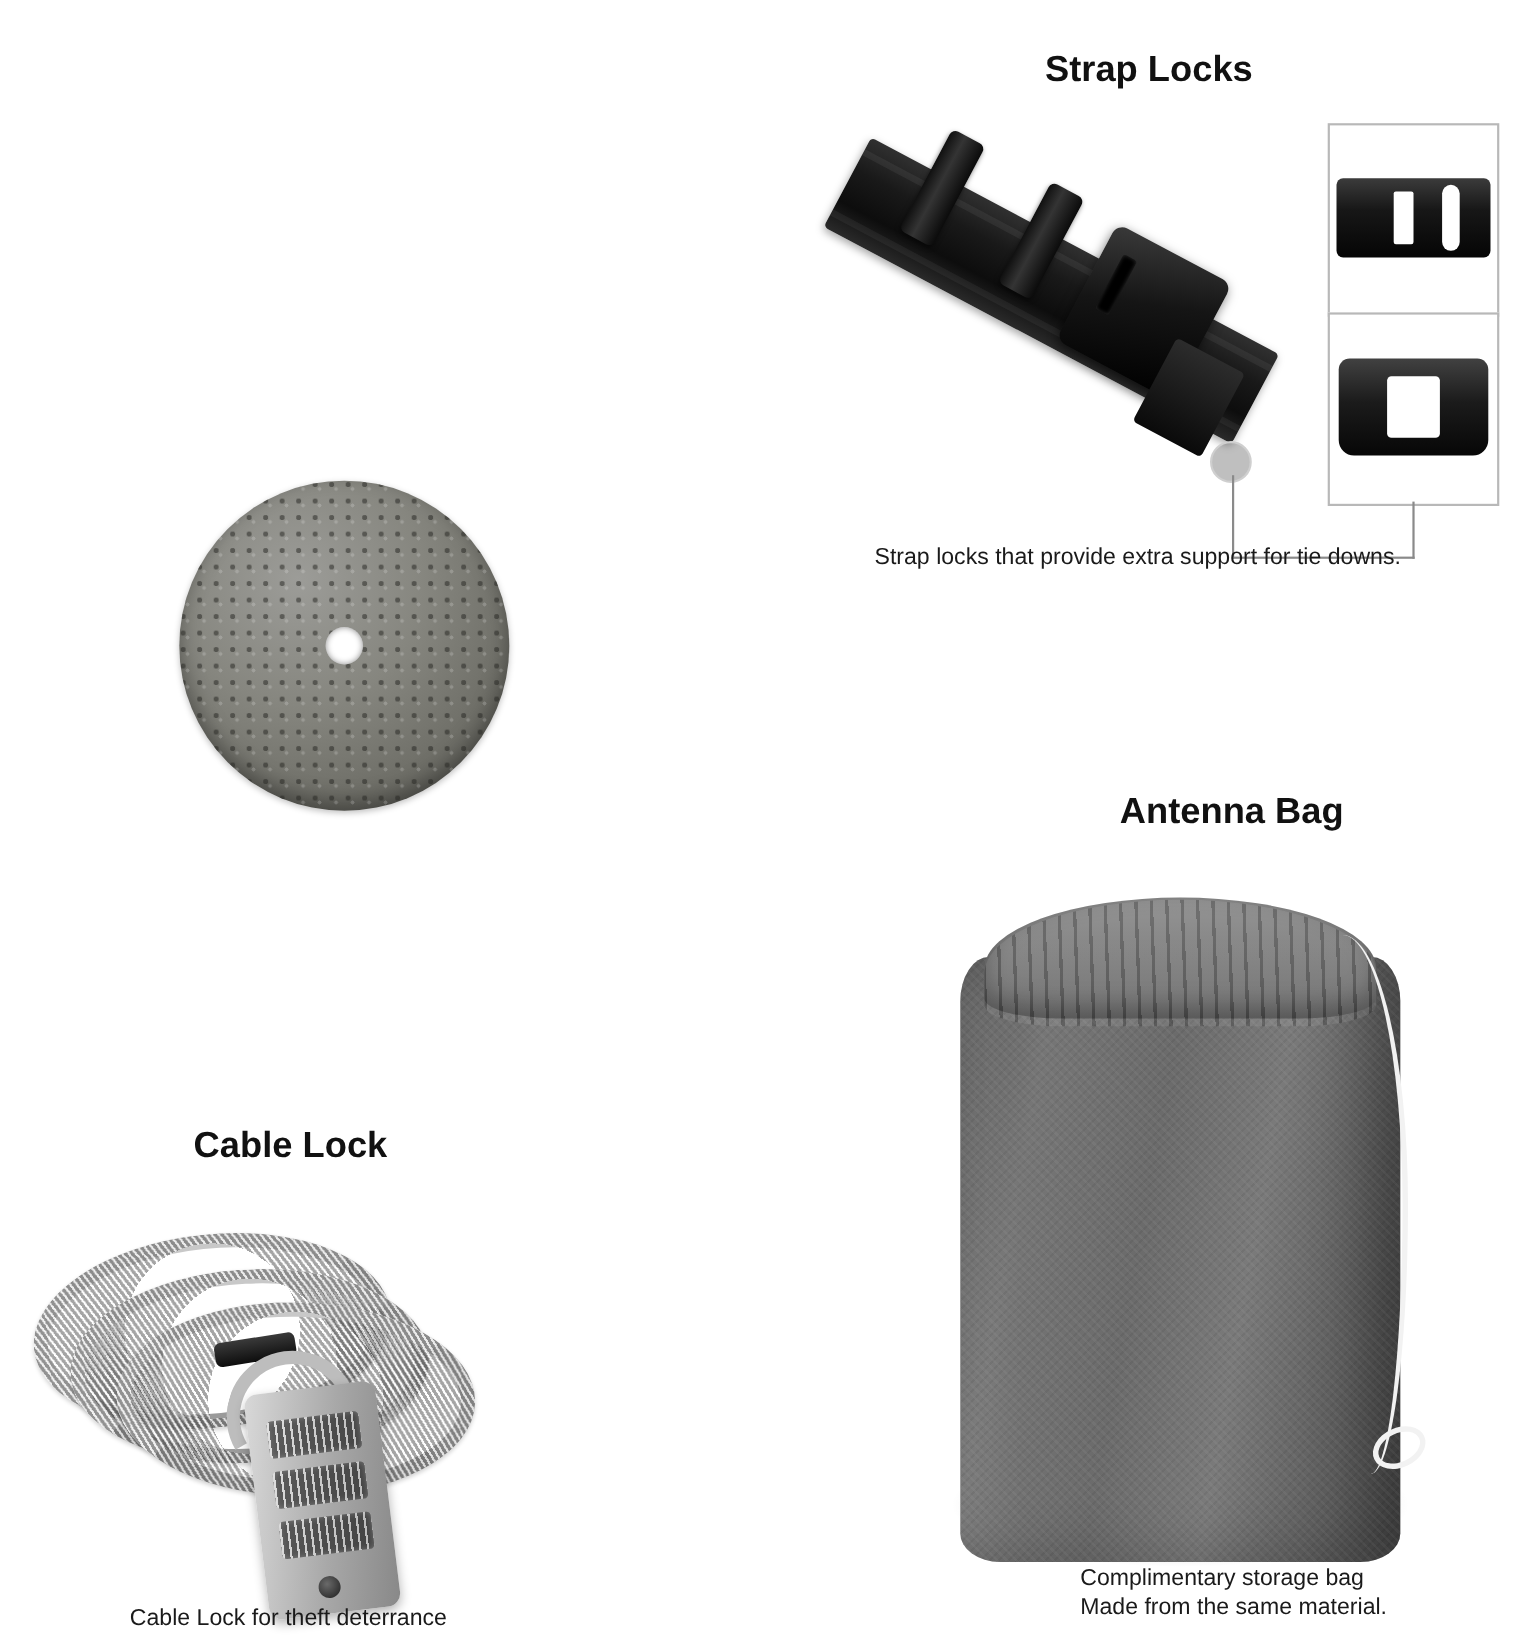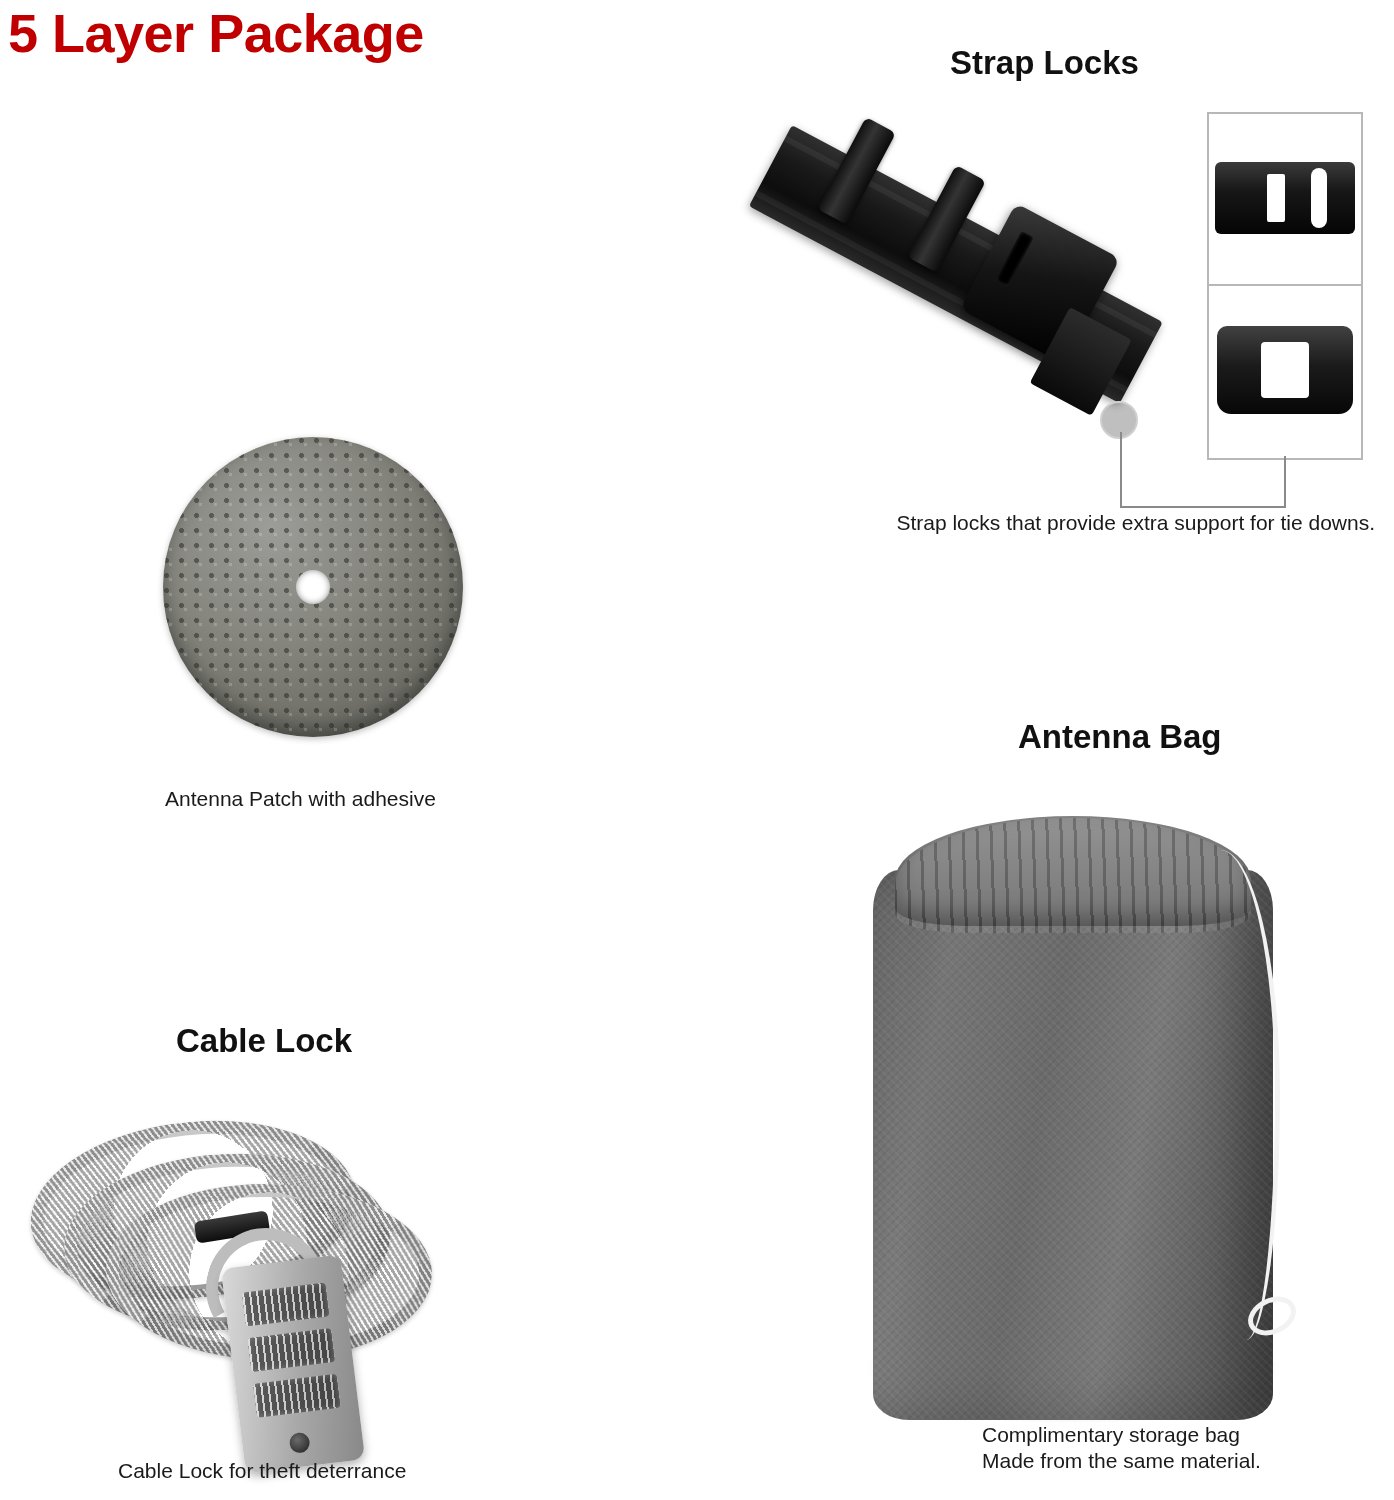--- a/index.html
+++ b/index.html
@@ -370,31 +370,29 @@
     background: linear-gradient(180deg, #3a3a3a, #0d0d0d);
     border-radius: 6px;
     transform: rotate(-9deg);
   }
 </style>
 </head>
 <body>
 
 <div class="stage">
 
-  <div class="abs main-title">5 Layer Package</div>
 
 
   <div class="abs patch-wrap">
     <div class="patch-disc">
       <div class="patch-texture"></div>
     </div>
     <div class="patch-hole"></div>
   </div>
 
-  <div class="abs caption" style="left:165px; top:786px; width:380px;">Antenna Patch with adhesive</div>
 
   <div class="abs section-title" style="left:950px; top:16px;margin-top:28px;">Strap Locks</div>
 
   <div class="abs strap-wrap">
 
     <div class="strap-band"></div>
 
     <div class="strap-keeper" style="left:96px; top:22px;"></div>
     <div class="strap-keeper" style="left:186px; top:70px;"></div>
 
@@ -409,21 +407,21 @@
     <div class="clasp-a"></div>
   </div>
   <div class="abs inset-box inset-bottom">
     <div class="clasp-b"></div>
   </div>
 
   <div class="abs leader-line" style="left:1120px; top:432px; width:2px; height:76px;"></div>
   <div class="abs leader-line" style="left:1120px; top:506px; width:166px; height:2px;"></div>
   <div class="abs leader-line" style="left:1284px; top:456px; width:2px; height:52px;"></div>
 
-  <div class="abs caption" style="left:795px; top:510px; width:580px;text-align:right;">Strap locks that provide extra support for tie downs.</div>
+  <div class="abs caption" style="left:795px; top:494px; width:580px;">Strap locks that provide extra support for tie downs.</div>
 
   <div class="abs section-title" style="left:1018px; top:718px;">Antenna Bag</div>
 
   <div class="abs bag-wrap">
     <div class="bag-shadow"></div>
     <div class="bag-body">
       <div class="bag-weave"></div>
     </div>
     <div class="bag-top"></div>
     <div class="bag-gathers"></div>

